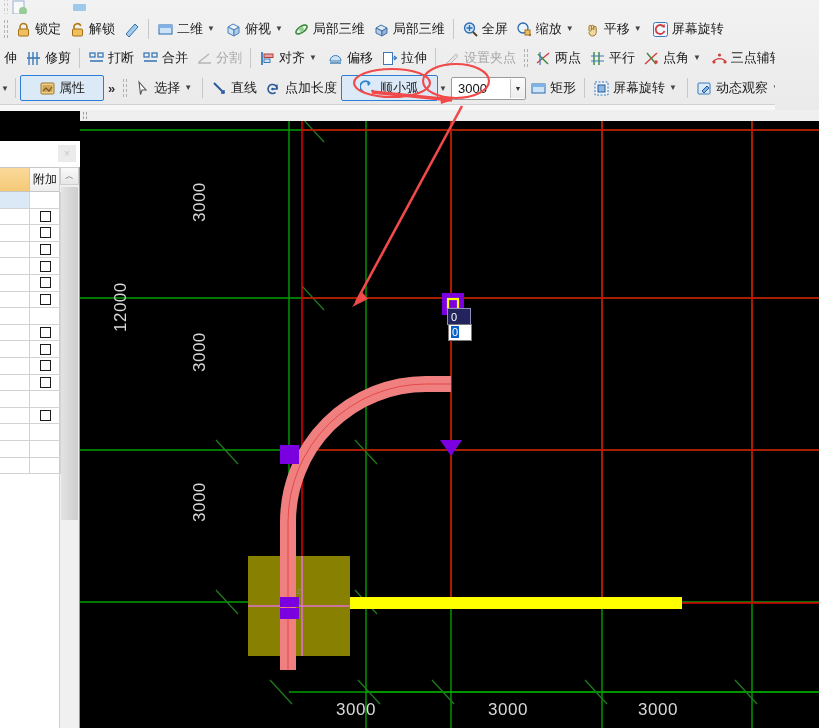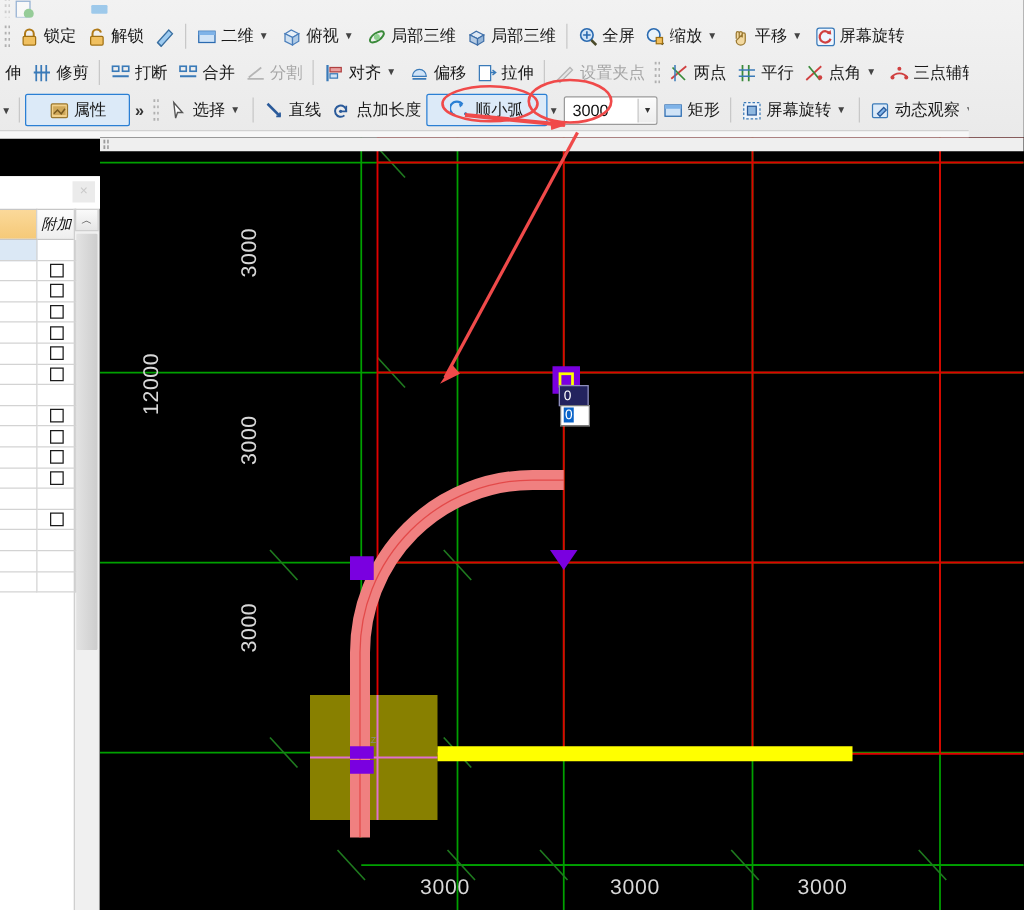--- a/index.html
+++ b/index.html
@@ -40,21 +40,21 @@
   
   #lpanel{position:absolute;left:0;top:141px;width:80px;height:587px;
           background:#fff;border-right:1px solid #949494;box-sizing:border-box;}
   #lptitle{position:absolute;left:0;top:0;width:80px;height:26px;background:#fff;}
   #lpclose{position:absolute;right:4px;top:4px;width:18px;height:17px;
            background:#ebebeb;color:#c9c9c9;font-size:11px;text-align:center;
            line-height:17px;}
   #lphead{position:absolute;left:0;top:26px;width:80px;height:25px;display:flex;}
   .hcell{height:25px;box-sizing:border-box;border:1px solid #c6c6c6;
          border-left:none;display:flex;align-items:center;justify-content:center;
-         font-size:12px;color:#111;font-style:italic;}
+         font-size:12px;color:#111;}
   #hc1{width:30px;background:linear-gradient(#fbd99a,#f5c978);}
   #hc2{width:31px;background:linear-gradient(#fdfdfd,#eeeeee);}
   #hscroll{position:absolute;right:0;top:26px;width:19px;height:561px;
            background:#f0f0f0;border-left:1px solid #cfcfcf;}
   #hscrup{width:19px;height:18px;background:linear-gradient(#fafafa,#e6e6e6);
           border:1px solid #cfcfcf;box-sizing:border-box;text-align:center;
           line-height:16px;font-size:9px;color:#555;}
   #hsthumb{position:absolute;left:1px;top:20px;width:17px;height:333px;
            background:linear-gradient(90deg,#e3e3e3,#cdcdcd);border-radius:1px;}
   #lprows{position:absolute;left:0;top:51px;width:61px;}

